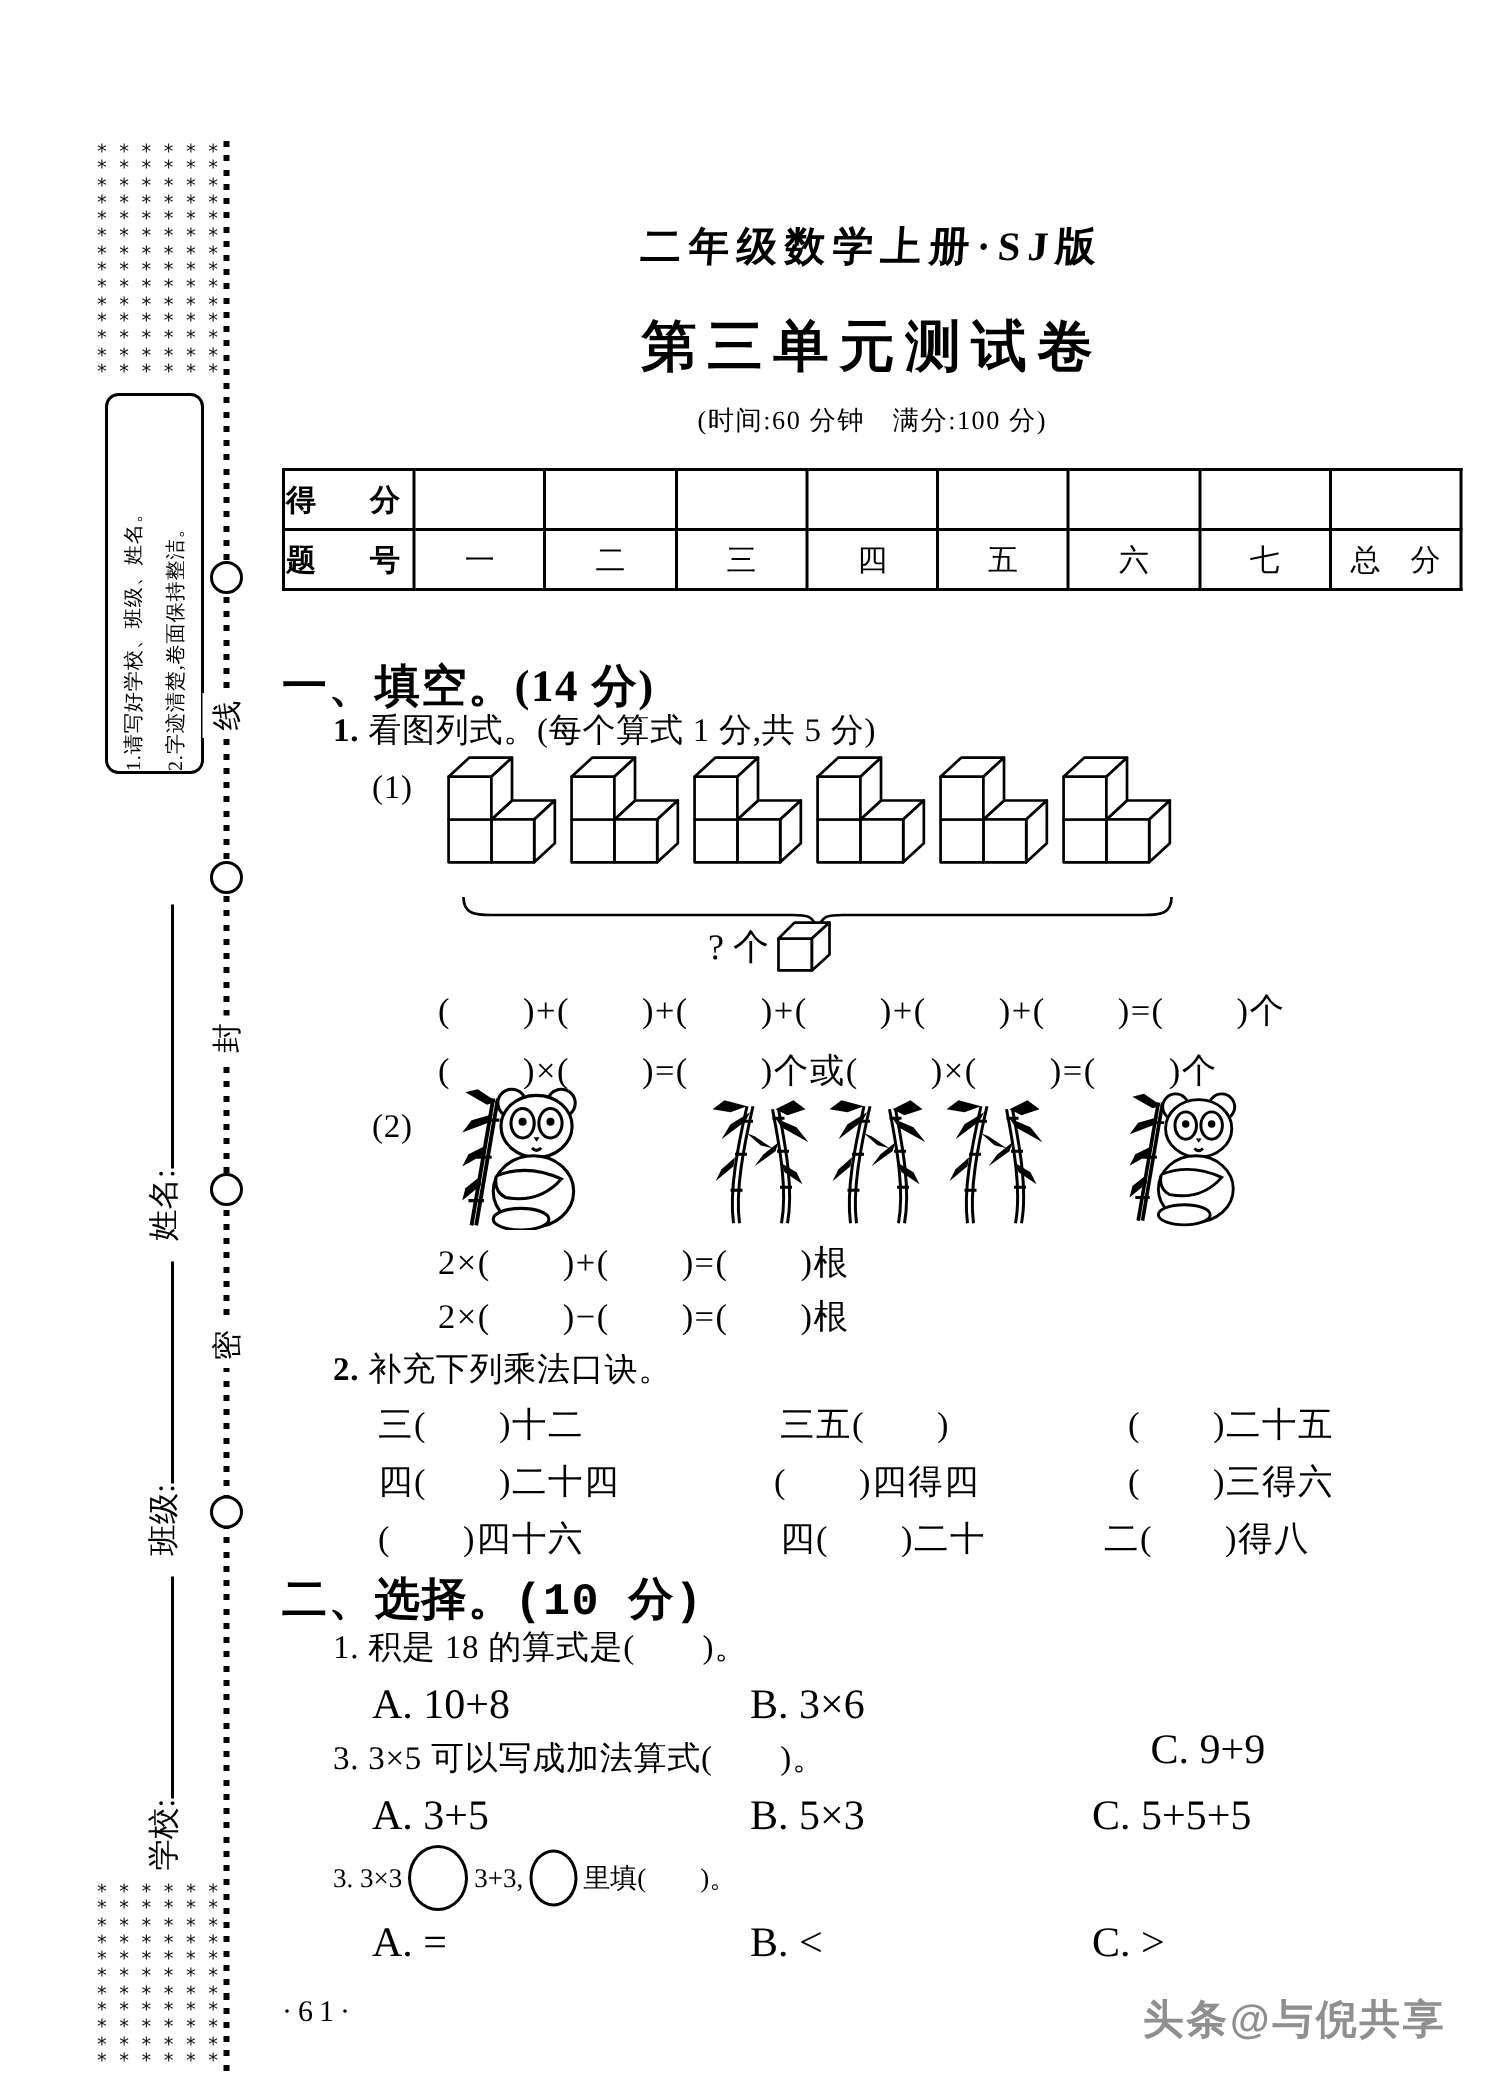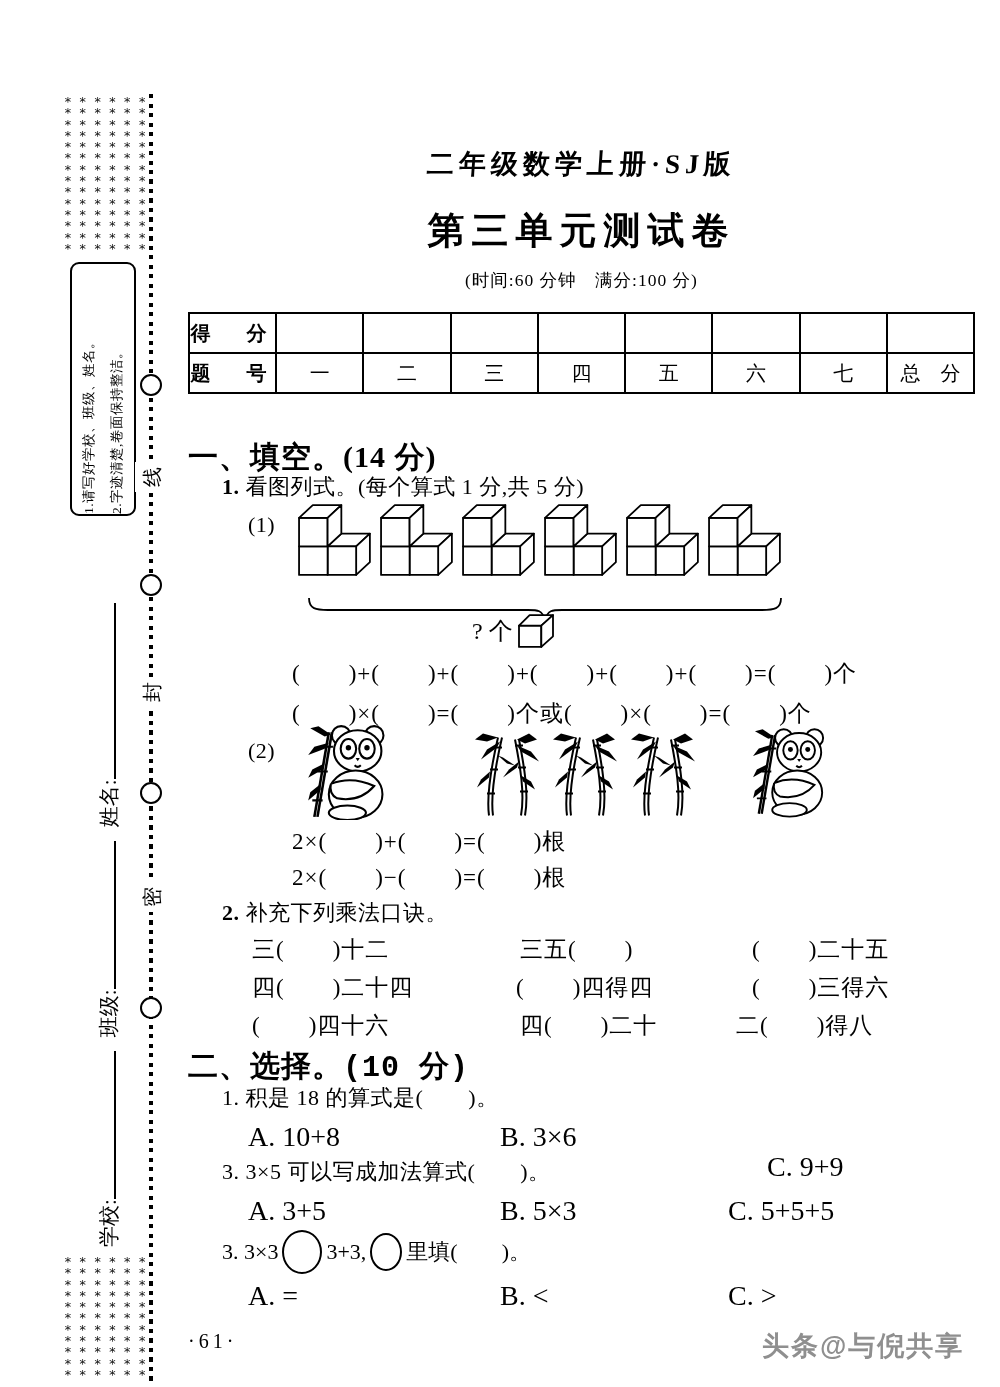--- a/index.html
+++ b/index.html
@@ -33,21 +33,21 @@
   table.score td { border:2px solid #000; height:40px; text-align:center; font-size:20px; }
   td.tl { font-weight:bold; letter-spacing:8px; }
 
   
   .h1   { font-size:30px; font-weight:bold; letter-spacing:1px; }
   .qt   { font-size:22px; letter-spacing:0.5px; }
   .qnum { font-weight:bold; }
   .eq   { font-size:23px; white-space:pre; letter-spacing:1px; }
   .opt  { font-size:28px; }
   .oval { display:inline-block; border:2px solid #000; border-radius:50%; background:#fff; }
-  .q3row { display:flex; align-items:center; gap:4px; font-size:22px; }
+  .q3row { display:flex; align-items:center; gap:4px; font-size:18px; }
 
   .pagenum { left:188px; width:787px; text-align:left; font-size:20px; letter-spacing:4px; }
   .watermark { font-size:27px; font-weight:bold; color:#8f8f8f; letter-spacing:2px;
                text-shadow:2px 2px 0 #ffffff,-1px -1px 0 #ffffff; font-family:"Liberation Sans",sans-serif; }
 
   svg { display:block; }
   .cubegrp { stroke:#000; stroke-width:1.7; fill:#fff; stroke-linejoin:round; }
 </style>
 </head>
 <body>

